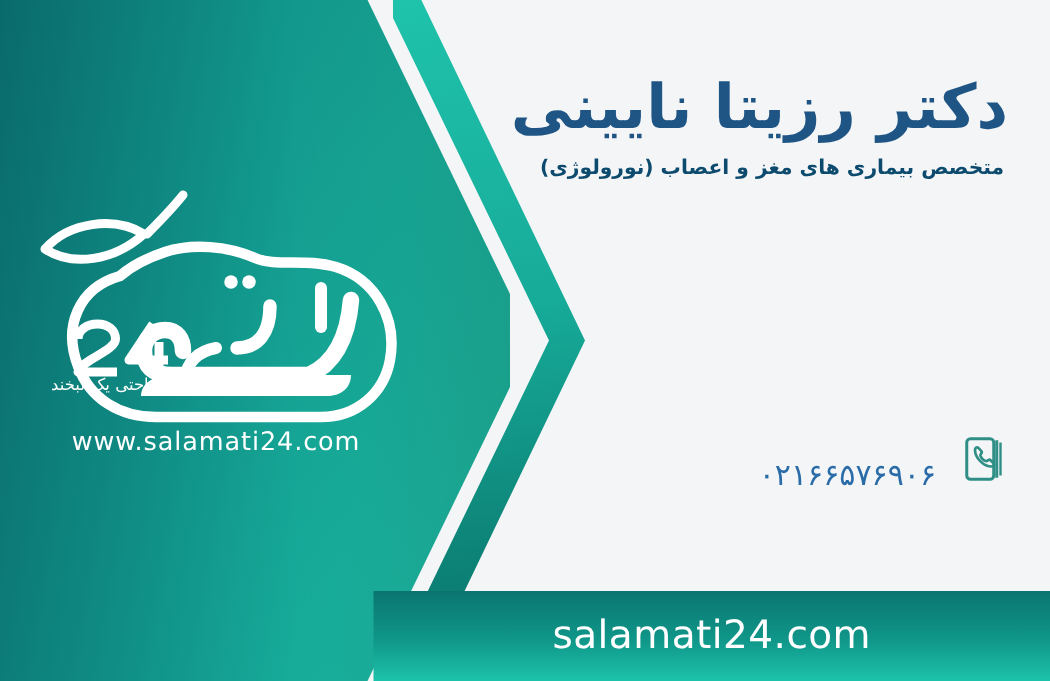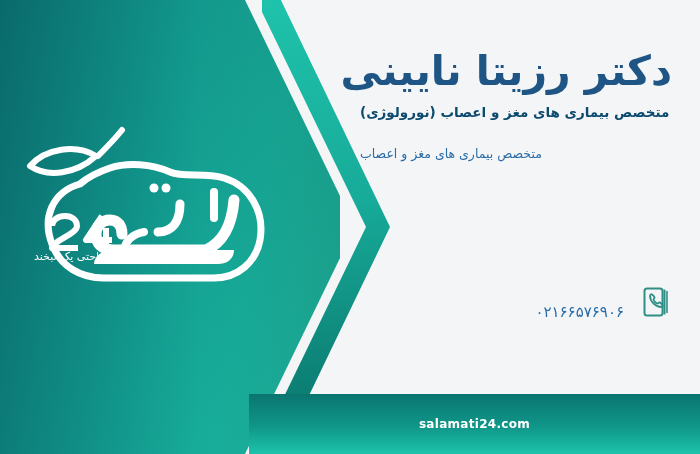--- a/index.html
+++ b/index.html
@@ -143,21 +143,21 @@
     justify-content: center;
     color: #2f8f86;
   }
   .contact-text {
     color: #2a6ca8;
     font-size: 12.5px;
     line-height: 1.5;
     white-space: nowrap;
   }
   .phone-text {
-    font-size: 15px;
+    font-size: 20px;
     letter-spacing: 0.5px;
     color: #2a6ca8;
     margin-top: 20px;
   }
   .address-text {
     font-size: 11.5px;
     max-width: 300px;
     white-space: nowrap;
   }
 
@@ -166,22 +166,22 @@
     position: absolute;
     left: 249px; bottom: 0;
     width: 451px; height: 60px;
     background: linear-gradient(180deg, #0a7570 0%, #10978a 55%, #1cc3aa 100%);
     display: flex;
     align-items: center;
     justify-content: center;
   }
   .bottom-bar-text {
     color: #ffffff;
-    font-size: 12px;
-    font-weight: bold;
+    font-size: 26px;
+    font-weight: normal;
     letter-spacing: 0.3px;
     direction: ltr;
   }
   .bottom-notch {
     position: absolute;
     left: 200px; bottom: 0;
     width: 70px; height: 60px;
     background: linear-gradient(180deg, #0a7570 0%, #10978a 55%, #1cc3aa 100%);
     -webkit-clip-path: polygon(100% 0, 100% 100%, 0 100%);
     clip-path: polygon(100% 0, 100% 100%, 0 100%);
@@ -222,30 +222,30 @@
       <path d="M126 110 C114 112 106 120 106 130" fill="none" stroke="#ffffff" stroke-width="8" stroke-linecap="round"></path>
 
       <g>
         <path d="M34 104 C34 98 40 94 47 94 C54 94 59 98 59 104 C59 112 36 118 34 126 L60 126" fill="none" stroke="#ffffff" stroke-width="6" stroke-linejoin="round"></path>
         <path d="M84 94 L68 118 L94 118 M88 106 L88 128" fill="none" stroke="#ffffff" stroke-width="6" stroke-linejoin="round"></path>
       </g>
     </svg>
 
     <div style="position:absolute; right:0; top:128px; width:236px; text-align:left; color:#ffffff; font-size:11px; direction:rtl;">براحتی یک لبخند</div>
 
+    <div class="logo-url">www.salamati24.com</div>
   </div>
 
   <div class="content">
 
     <div class="doc-name">دکتر رزیتا نایینی</div>
 
     <div class="specialty-main">متخصص بیماری های مغز و اعصاب (نورولوژی)</div>
 
     <div class="specialty-sub">
-      <div>متخصص بیماری های مغز و اعصاب</div>
     </div>
 
     <div class="contact-row row-phone">
       <div class="icon-box">
         <svg width="26" height="30" viewBox="0 0 26 30" aria-hidden="true">
           <rect x="1.5" y="1.5" width="18" height="27" rx="2.5" fill="none" stroke="#2f8f86" stroke-width="2"></rect>
           <line x1="21.5" y1="2.5" x2="21.5" y2="27.5" stroke="#2f8f86" stroke-width="2"></line>
           <line x1="24" y1="4" x2="24" y2="26" stroke="#2f8f86" stroke-width="1.6"></line>
           <path d="M7 9 C7 7.6 8.2 6.8 9.2 7.6 L11 9.4 C11.8 10.2 11.4 11.2 10.8 11.8
                    C10.2 12.4 11 14 12 15 C13 16 14.6 16.8 15.2 16.2

